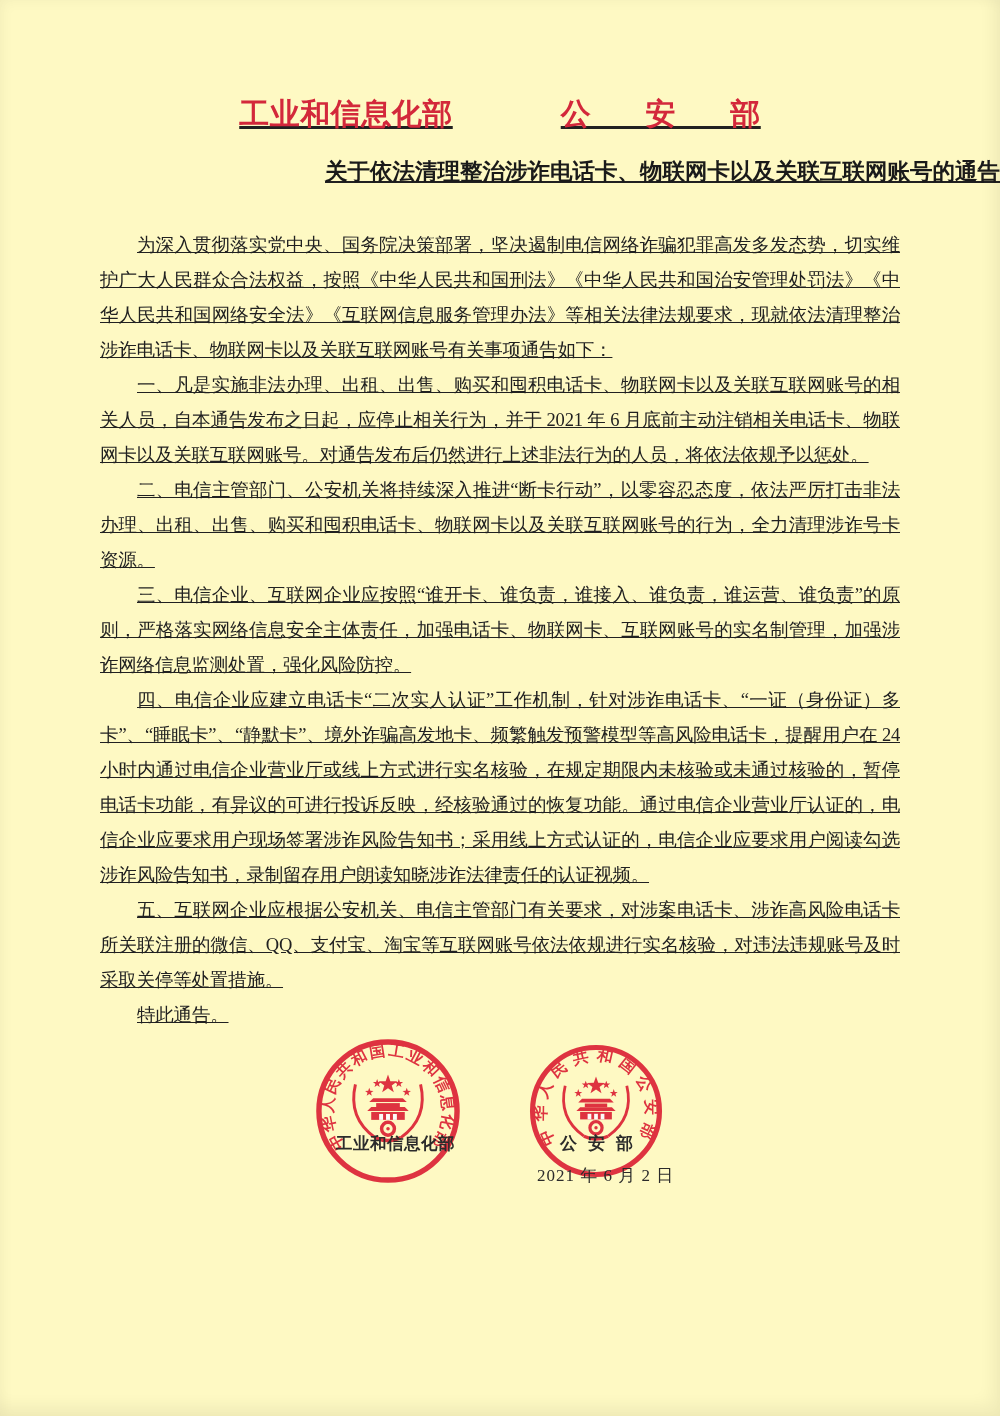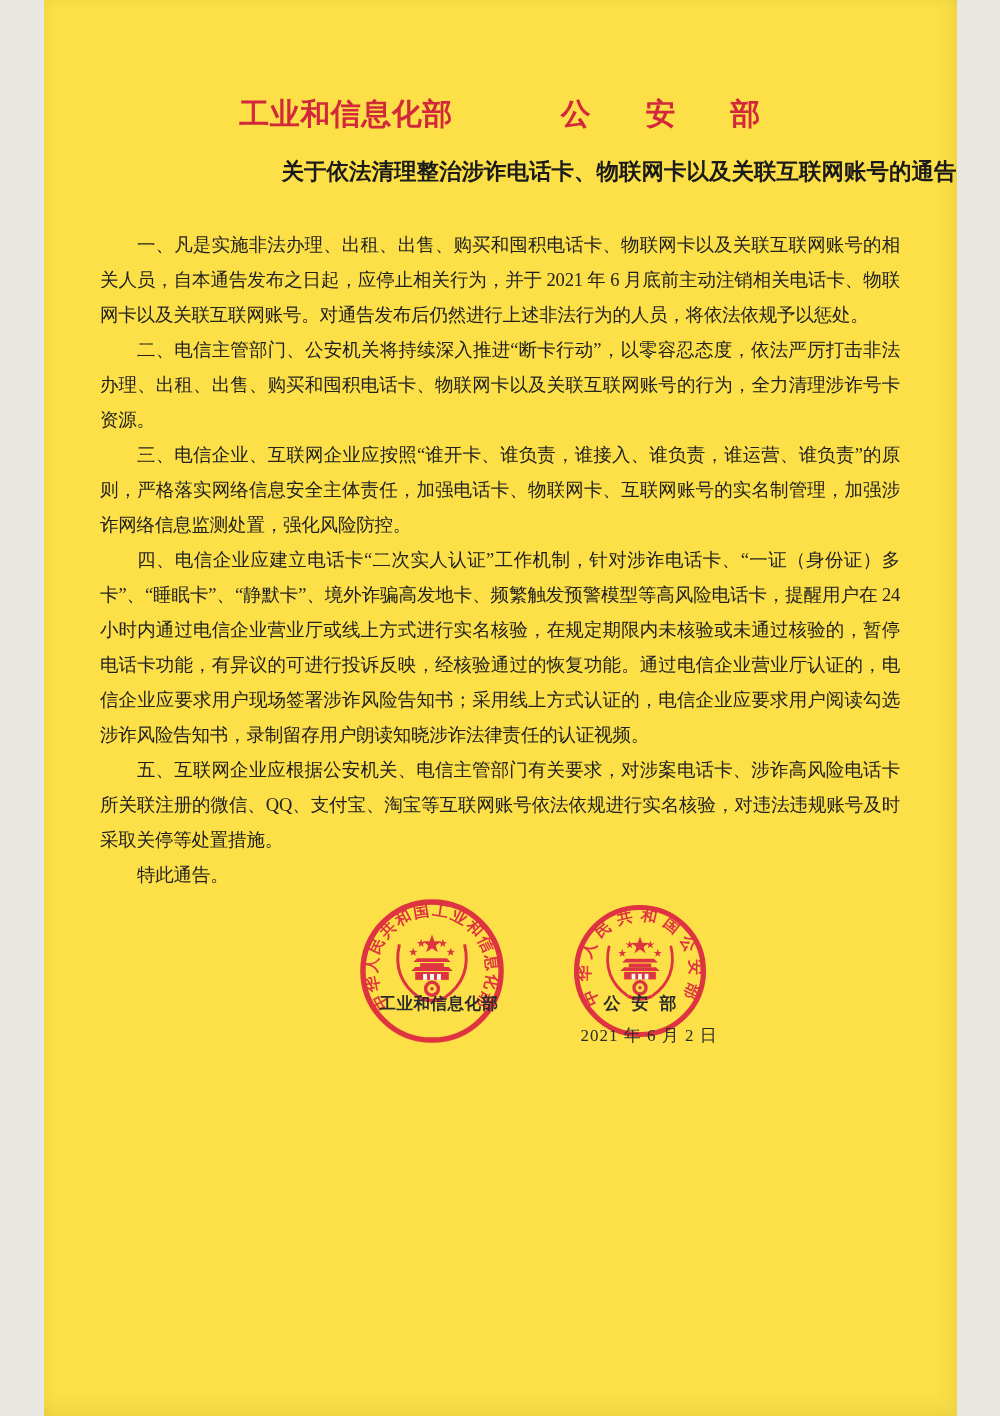--- a/index.html
+++ b/index.html
@@ -1,24 +1,25 @@
 <!DOCTYPE html>
 <html><head>
 <meta charset="utf-8">
 <style>
   html,body { margin:0; padding:0; background:#e9e7e2; }
   .page {
     position:relative;
-    width:913px; height:1416px;
+    width:1000px; height:1416px;
     margin:0 auto;
-    background:#fde047;
+    background:#fef9c3;
     box-shadow: inset -7px -10px 16px rgba(0,0,0,0.055), inset 4px 3px 12px rgba(0,0,0,0.03);
     font-family:"Liberation Serif","DejaVu Serif",serif;
     color:#212121;
     overflow:hidden;
+    text-decoration:underline;
   }
   .header-row {
     padding-top:94px;
     display:flex; justify-content:center; align-items:baseline; gap:108px;
     font-weight:bold; font-size:30px; color:#d3283b;
     letter-spacing:0.5px;
   }
   .ministry-justified {
     display:inline-block; width:200px;
     text-align:justify; text-align-last:justify;
@@ -59,20 +60,21 @@
 <div class="page">
 
   <div class="header-row">
     <span>工业和信息化部</span>
     <span class="ministry-justified">公安部</span>
   </div>
 
   <div class="doc-title">关于依法清理整治涉诈电话卡、物联网卡以及关联互联网账号的通告</div>
 
   <div class="body-text">
+    <p>为深入贯彻落实党中央、国务院决策部署，坚决遏制电信网络诈骗犯罪高发多发态势，切实维护广大人民群众合法权益，按照《中华人民共和国刑法》《中华人民共和国治安管理处罚法》《中华人民共和国网络安全法》《互联网信息服务管理办法》等相关法律法规要求，现就依法清理整治涉诈电话卡、物联网卡以及关联互联网账号有关事项通告如下：</p>
     <p>一、凡是实施非法办理、出租、出售、购买和囤积电话卡、物联网卡以及关联互联网账号的相关人员，自本通告发布之日起，应停止相关行为，并于 2021 年 6 月底前主动注销相关电话卡、物联网卡以及关联互联网账号。对通告发布后仍然进行上述非法行为的人员，将依法依规予以惩处。</p>
     <p>二、电信主管部门、公安机关将持续深入推进“断卡行动”，以零容忍态度，依法严厉打击非法办理、出租、出售、购买和囤积电话卡、物联网卡以及关联互联网账号的行为，全力清理涉诈号卡资源。</p>
     <p>三、电信企业、互联网企业应按照“谁开卡、谁负责，谁接入、谁负责，谁运营、谁负责”的原则，严格落实网络信息安全主体责任，加强电话卡、物联网卡、互联网账号的实名制管理，加强涉诈网络信息监测处置，强化风险防控。</p>
     <p>四、电信企业应建立电话卡“二次实人认证”工作机制，针对涉诈电话卡、“一证（身份证）多卡”、“睡眠卡”、“静默卡”、境外诈骗高发地卡、频繁触发预警模型等高风险电话卡，提醒用户在 24 小时内通过电信企业营业厅或线上方式进行实名核验，在规定期限内未核验或未通过核验的，暂停电话卡功能，有异议的可进行投诉反映，经核验通过的恢复功能。通过电信企业营业厅认证的，电信企业应要求用户现场签署涉诈风险告知书；采用线上方式认证的，电信企业应要求用户阅读勾选涉诈风险告知书，录制留存用户朗读知晓涉诈法律责任的认证视频。</p>
     <p>五、互联网企业应根据公安机关、电信主管部门有关要求，对涉案电话卡、涉诈高风险电话卡所关联注册的微信、QQ、支付宝、淘宝等互联网账号依法依规进行实名核验，对违法违规账号及时采取关停等处置措施。</p>
     <p>特此通告。</p>
   </div>
 
   <div class="seals">
 

